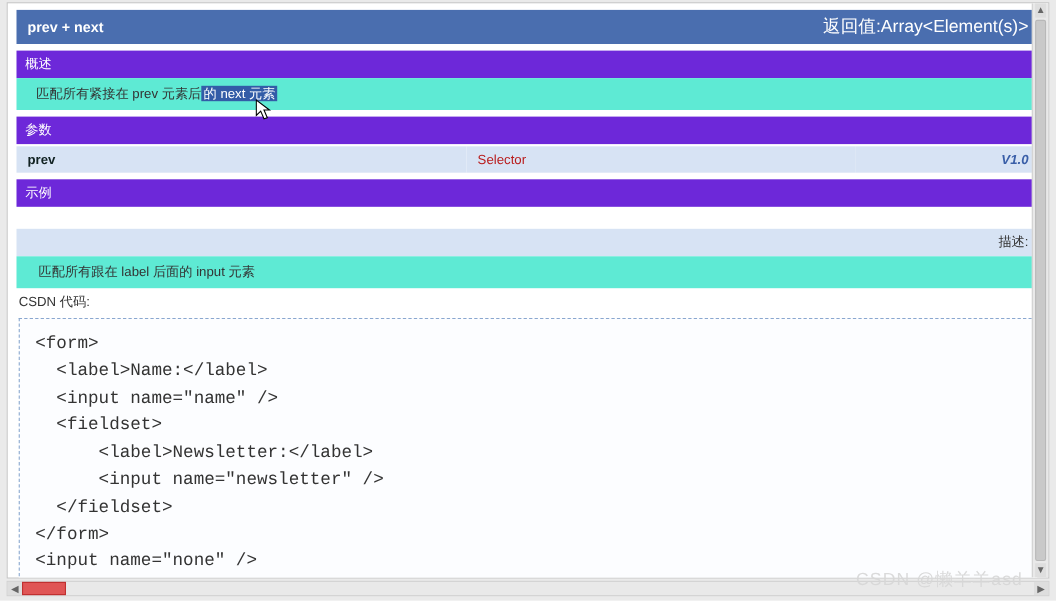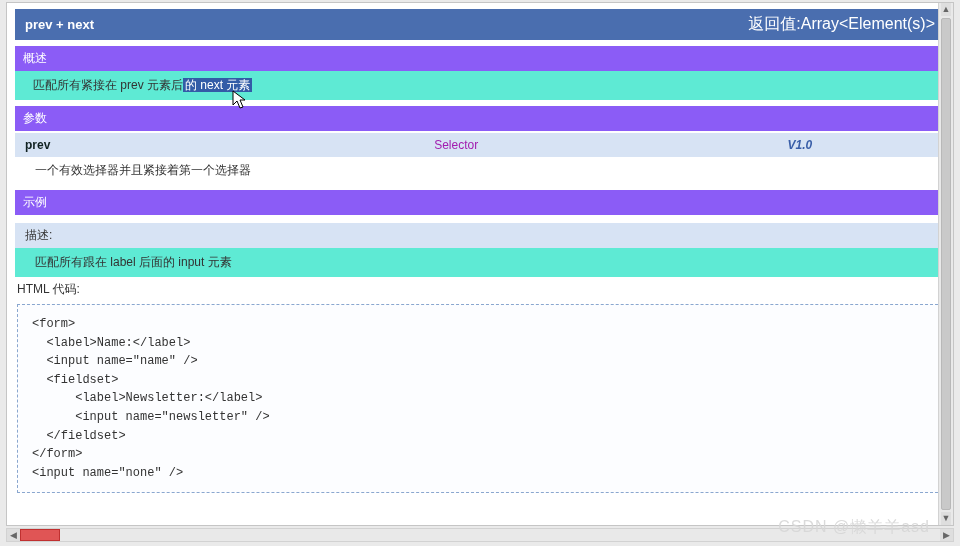--- a/index.html
+++ b/index.html
@@ -5,36 +5,36 @@
   * { box-sizing: border-box; margin: 0; padding: 0; }
   html, body { width: 960px; height: 546px; overflow: hidden; font-family: Arial, "Microsoft YaHei", sans-serif; font-size: 12px; background: #f2f2f2; }
   .viewport { position: relative; width: 960px; height: 546px; background: #eaeaea; }
   .page-frame { position: absolute; left: 6px; top: 2px; right: 6px; bottom: 20px; background: #ffffff; border: 1px solid #c5c5c5; overflow: hidden; }
   .inner-scroll { position: relative; width: 100%; height: 100%; padding: 6px 8px 22px 8px; }
 
   .title-bar { background: #4a6eaf; color: #fff; display: flex; justify-content: space-between; align-items: center; padding: 5px 10px; font-size: 13px; }
   .title-bar .left { font-weight: bold; }
   .title-bar .right { font-size: 16px; }
 
-  .section-bar { background: #8b5cf6; color: #fff; padding: 4px 8px; margin-top: 6px; font-size: 12px; }
+  .section-bar { background: #6d28d9; color: #fff; padding: 4px 8px; margin-top: 6px; font-size: 12px; }
   .desc-row { padding: 6px 18px; background: #5eead4; color: #333; }
   .desc-row .hl { background: #335ca7; color: #fff; padding: 0 2px; }
 
   .param-table { width: 100%; border-collapse: collapse; margin-top: 2px; }
   .param-table tr.pk { background: #d7e3f4; }
   .param-table tr.pk td { padding: 5px 10px; font-size: 12px; }
   .param-table tr.pk td:first-child { font-weight: bold; color: #122; width: 44%; }
-  .param-table tr.pk td:nth-child(2) { color: #a21caf; width: 38%; }
-  .param-table tr.pk td:nth-child(3) { color: #3a5fa8; font-style: italic; font-weight: bold; text-align: left; }
+  .param-table tr.pk td:nth-child(2) { color: #b91c1c; width: 38%; }
+  .param-table tr.pk td:nth-child(3) { color: #3a5fa8; font-style: italic; font-weight: bold; text-align: right; }
   .param-table tr.pd td { padding: 5px 20px; color: #333; font-size: 12px; }
 
-  .subhead { background: #d7e3f4; color: #333; padding: 4px 10px; margin-top: 8px; }
+  .subhead { background: #d7e3f4; color: #333; padding: 4px 10px; margin-top: 20px; text-align: right; }
   .label-line { color: #333; padding: 4px 2px 2px 2px; }
 
-  .code-block { border: 1px dashed #8aa7cf; background: #fcfdff; padding: 10px 14px; margin: 4px 2px 8px 2px; font-family: "Courier New", Consolas, monospace; font-size: 12px; color: #333; white-space: pre; line-height: 1.55; overflow-x: auto; }
+  .code-block { border: 1px dashed #8aa7cf; background: #fcfdff; padding: 10px 14px; margin: 4px 2px 8px 2px; font-family: "Courier New", Consolas, monospace; font-size: 16px; color: #333; white-space: pre; line-height: 1.55; overflow-x: auto; }
 
   .watermark { position: absolute; right: 30px; bottom: 8px; color: #d7d7d7; font-size: 16px; letter-spacing: 1px; opacity: .9; }
   .cursor { position: absolute; width: 16px; height: 20px; pointer-events: none; }
   .cursor svg { width: 16px; height: 20px; }
 
   .v-scrollbar { position: absolute; right: 0; top: 0; bottom: 0; width: 15px; background: #e9e9e9; border-left: 1px solid #d2d2d2; }
   .v-scrollbar .thumb { position: absolute; top: 15px; bottom: 15px; left: 2px; right: 2px; background: #c9c9c9; border: 1px solid #b8b8b8; border-radius: 2px; }
   .v-scrollbar .arrow { position: absolute; left: 2px; right: 2px; height: 13px; background: #dedede; font-size: 9px; text-align: center; color: #666; line-height: 13px; }
 
   .h-scrollbar { position: absolute; left: 6px; right: 6px; bottom: 4px; height: 14px; background: #e9e9e9; border: 1px solid #d2d2d2; display: flex; align-items: center; }
@@ -61,30 +61,27 @@
       </div>
 
       <div class="section-bar">参数</div>
       <table class="param-table">
         <tbody>
             <tr class="pk">
           <td>prev</td>
           <td>Selector</td>
           <td>V1.0</td>
         </tr>
-        <tr class="pd">
-          <td colspan="3">一个有效选择器并且紧接着第一个选择器</td>
-        </tr>
       </tbody>
         </table>
 
       <div class="section-bar">示例</div>
       <div class="subhead">描述:</div>
       <div class="desc-row" style="padding-left:20px;">匹配所有跟在 label 后面的 input 元素</div>
-      <div class="label-line">HTML 代码:</div>
+      <div class="label-line">CSDN 代码:</div>
       <pre class="code-block">&lt;form&gt;
   &lt;label&gt;Name:&lt;/label&gt;
   &lt;input name="name" /&gt;
   &lt;fieldset&gt;
       &lt;label&gt;Newsletter:&lt;/label&gt;
       &lt;input name="newsletter" /&gt;
   &lt;/fieldset&gt;
 &lt;/form&gt;
 &lt;input name="none" /&gt;</pre>
 

